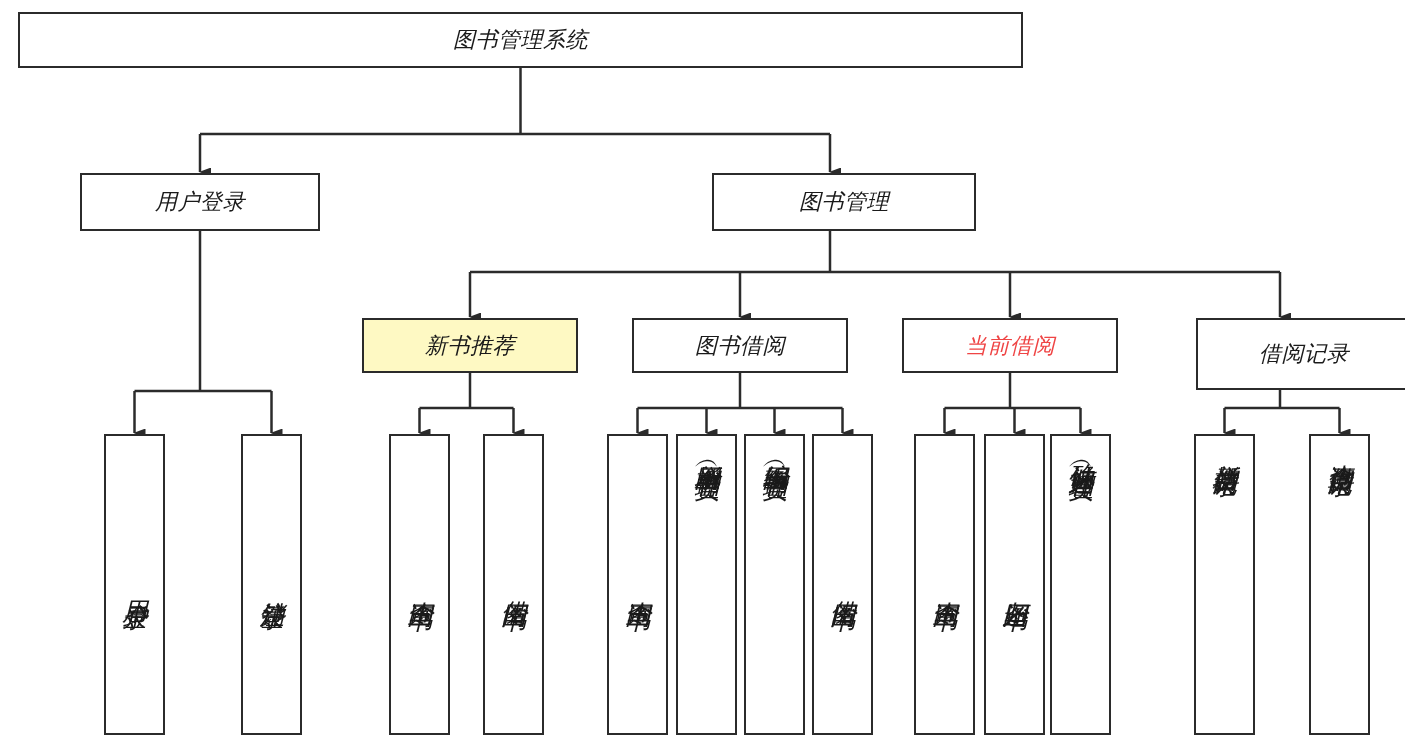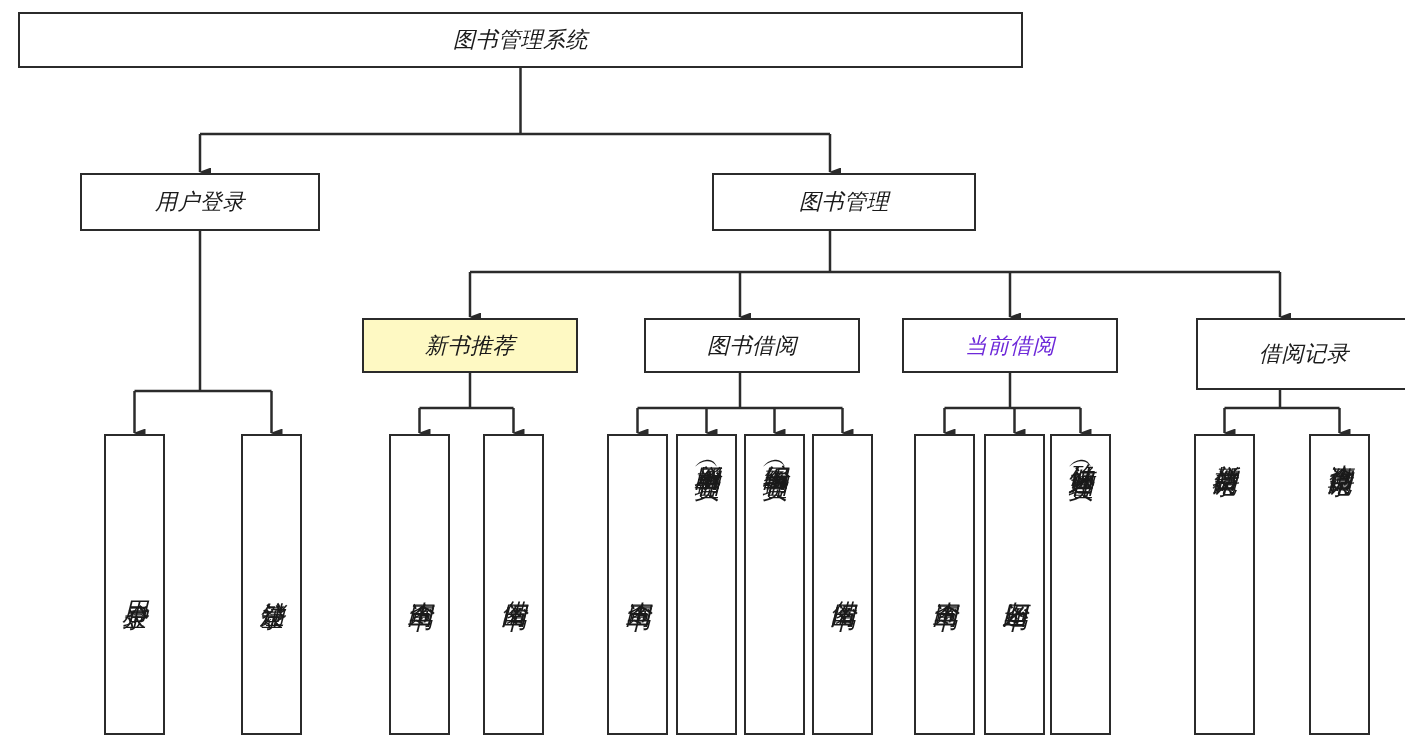--- a/index.html
+++ b/index.html
@@ -129,25 +129,25 @@
       </div>
       <div class="node-box horizontal" style="left: 80px; top: 173px; width: 240px; height: 58px; border-color: rgb(43, 43, 43); background: rgb(255, 255, 255);">
         <span class="node-label" style="color: rgb(26, 26, 26);">用户登录</span>
       </div>
       <div class="node-box horizontal" style="left: 712px; top: 173px; width: 264px; height: 58px; border-color: rgb(43, 43, 43); background: rgb(255, 255, 255);">
         <span class="node-label" style="color: rgb(26, 26, 26);">图书管理</span>
       </div>
       <div class="node-box horizontal" style="left: 362px; top: 318px; width: 216px; height: 55px; border-color: rgb(43, 43, 43); background: #fef9c3;">
         <span class="node-label" style="color: rgb(26, 26, 26);">新书推荐</span>
       </div>
-      <div class="node-box horizontal" style="left: 632px; top: 318px; width: 216px; height: 55px; border-color: rgb(43, 43, 43); background: rgb(255, 255, 255); margin-left: 12px;">
+      <div class="node-box horizontal" style="left: 632px; top: 318px; width: 216px; height: 55px; border-color: rgb(43, 43, 43); background: rgb(255, 255, 255);">
         <span class="node-label" style="color: rgb(26, 26, 26);">图书借阅</span>
       </div>
       <div class="node-box horizontal" style="left: 902px; top: 318px; width: 216px; height: 55px; border-color: rgb(43, 43, 43); background: rgb(255, 255, 255);">
-        <span class="node-label" style="color: #6d28d9; text-align: center;">当前借阅</span>
+        <span class="node-label" style="color: #ef4444; text-align: center;">当前借阅</span>
       </div>
       <div class="node-box horizontal" style="left: 1172px; top: 318px; width: 216px; height: 72px; border-color: rgb(43, 43, 43); background: rgb(255, 255, 255); margin-left: 24px;">
         <span class="node-label" style="color: rgb(26, 26, 26);">借阅记录</span>
       </div>
       <div class="node-box vertical short" style="left: 104px; top: 434px; width: 61px; height: 301px; border-color: rgb(43, 43, 43); background: rgb(255, 255, 255);">
         <span class="node-label" style="color: rgb(26, 26, 26);">用户登录</span>
       </div>
       <div class="node-box vertical short" style="left: 241px; top: 434px; width: 61px; height: 301px; border-color: rgb(43, 43, 43); background: rgb(255, 255, 255);">
         <span class="node-label" style="color: rgb(26, 26, 26);">注销登录</span>
       </div>

